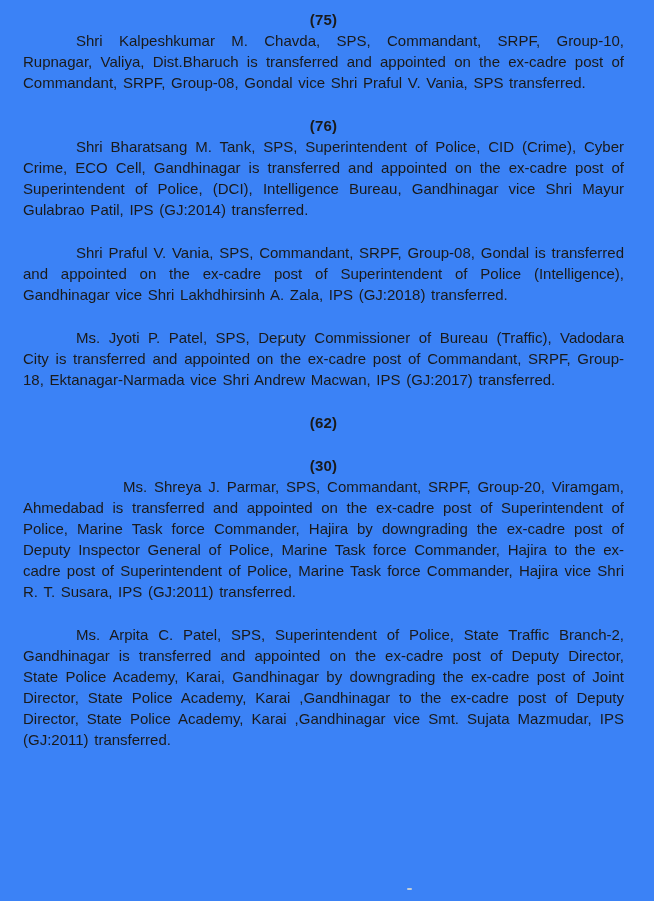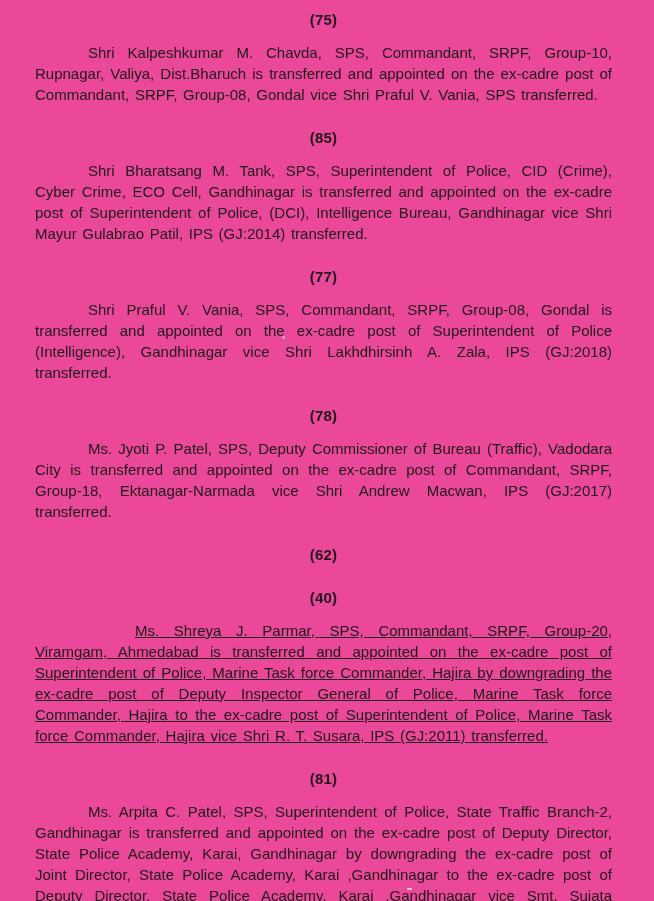--- a/index.html
+++ b/index.html
@@ -4,87 +4,84 @@
 <style>
   html, body {
     margin: 0;
     padding: 0;
     background: #ffffff;
   }
   .page {
     position: relative;
     width: 654px;
     height: 901px;
-    background: #ec4899;
+    background: #3b82f6;
     box-sizing: border-box;
     padding: 9px 30px 0 23px;
     font-family: "Liberation Sans", sans-serif;
     font-size: 15px;
     line-height: 21px;
     color: #1a1a1a;
     overflow: hidden;
   }
   .order-item { margin: 0; }
   .order-item + .order-item { margin-top: 22px; }
   .pnum {
     text-align: center;
     font-weight: bold;
     letter-spacing: 0.2px;
   }
   .ptext {
-    margin: 12px;
+    margin: 0;
     text-align: justify;
     text-indent: 53px;
     word-spacing: 1.5px;
   }
-  .ptext.indent-lg { text-indent: 100px; text-decoration: underline; }
+  .ptext.indent-lg { text-indent: 100px; }
   
   .artifact {
     position: absolute;
     background: #b9bec4;
     border-radius: 50%;
   }
   .artifact.a1 { left: 282px; top: 336px; width: 3px; height: 3px; }
   .artifact.a2 { left: 407px; top: 888px; width: 5px; height: 2px; border-radius: 1px; background: #c3cdd6; }
 </style>
 </head>
 <body>
 
 <div class="page">
 
   <section class="order-item">
     <div class="pnum">(75)</div>
     <p class="ptext">Shri Kalpeshkumar M. Chavda, SPS, Commandant, SRPF, Group-10, Rupnagar, Valiya, Dist.Bharuch is transferred and appointed on the ex-cadre post of Commandant, SRPF, Group-08, Gondal vice Shri Praful V. Vania, SPS transferred.</p>
   </section>
 
   <section class="order-item">
-    <div class="pnum">(85)</div>
+    <div class="pnum">(76)</div>
     <p class="ptext">Shri Bharatsang M. Tank, SPS, Superintendent of Police, CID (Crime), Cyber Crime, ECO Cell, Gandhinagar is transferred and appointed on the ex-cadre post of Superintendent of Police, (DCI), Intelligence Bureau, Gandhinagar vice Shri Mayur Gulabrao Patil, IPS (GJ:2014) transferred.</p>
   </section>
 
   <section class="order-item">
-    <div class="pnum">(77)</div>
     <p class="ptext">Shri Praful V. Vania, SPS, Commandant, SRPF, Group-08, Gondal is transferred and appointed on the ex-cadre post of Superintendent of Police (Intelligence), Gandhinagar vice Shri Lakhdhirsinh A. Zala, IPS (GJ:2018) transferred.</p>
   </section>
 
   <section class="order-item">
-    <div class="pnum">(78)</div>
     <p class="ptext">Ms. Jyoti P. Patel, SPS, Deputy Commissioner of Bureau (Traffic), Vadodara City is transferred and appointed on the ex-cadre post of Commandant, SRPF, Group-18, Ektanagar-Narmada vice Shri Andrew Macwan, IPS (GJ:2017) transferred.</p>
   </section>
 
   <section class="order-item">
     <div class="pnum">(62)</div>
   </section>
 
   <section class="order-item">
-    <div class="pnum">(40)</div>
+    <div class="pnum">(30)</div>
     <p class="ptext indent-lg">Ms. Shreya J. Parmar, SPS, Commandant, SRPF, Group-20, Viramgam, Ahmedabad is transferred and appointed on the ex-cadre post of Superintendent of Police, Marine Task force Commander, Hajira by downgrading the ex-cadre post of Deputy Inspector General of Police, Marine Task force Commander, Hajira to the ex-cadre post of Superintendent of Police, Marine Task force Commander, Hajira vice Shri R. T. Susara, IPS (GJ:2011) transferred.</p>
   </section>
 
   <section class="order-item">
-    <div class="pnum">(81)</div>
     <p class="ptext">Ms. Arpita C. Patel, SPS, Superintendent of Police, State Traffic Branch-2, Gandhinagar is transferred and appointed on the ex-cadre post of Deputy Director, State Police Academy, Karai, Gandhinagar by downgrading the ex-cadre post of Joint Director, State Police Academy, Karai ,Gandhinagar to the ex-cadre post of Deputy Director, State Police Academy, Karai ,Gandhinagar vice Smt. Sujata Mazmudar, IPS (GJ:2011) transferred.</p>
   </section>
 
   <div class="artifact a1"></div>
   <div class="artifact a2"></div>
 
 </div>
 
 </body></html>

